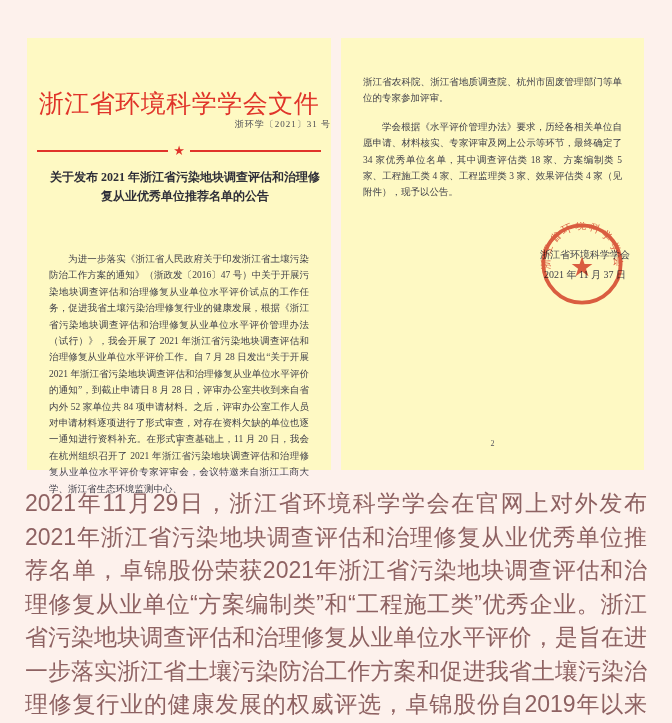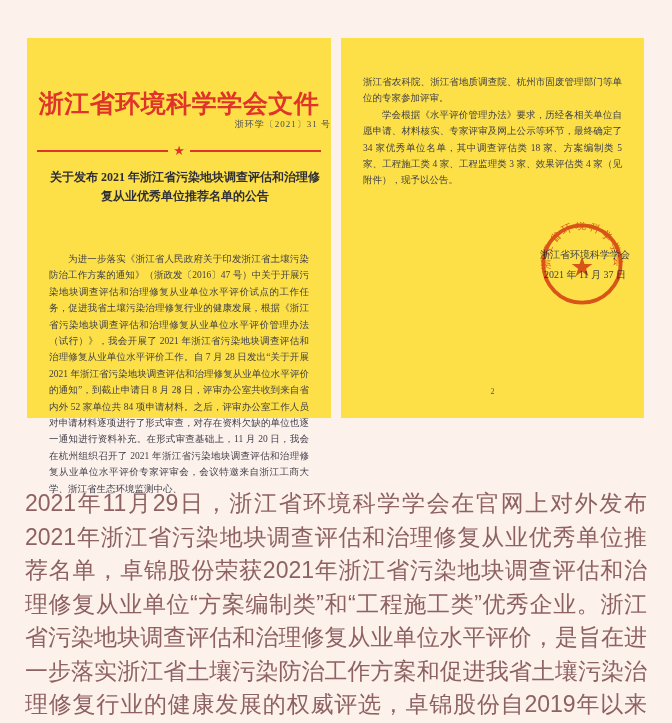--- a/index.html
+++ b/index.html
@@ -1,43 +1,43 @@
 <!DOCTYPE html>
 <html><head>
 <meta charset="utf-8">
 <style>
   html,body{margin:0;padding:0;}
   body{width:672px;height:723px;background:#fdf1ec;font-family:"Liberation Sans",sans-serif;}
   #app{position:relative;width:672px;height:723px;background:#fdf1ec;overflow:hidden;}
 
-  .doc-page{position:absolute;top:38px;height:380px;background:#fde047;}
+  .doc-page{position:absolute;top:38px;height:432px;background:#fef9c3;}
   .page-left{left:27px;width:304px;}
   .page-right{left:341px;width:303px;}
 
   .header-title{
     margin-top:52px;text-align:center;color:#e0342a;
-    font-family:"Liberation Serif",serif;font-weight:bold;font-size:25px;line-height:28px;
+    font-family:"Liberation Serif",serif;font-weight:normal;font-size:25px;line-height:28px;
     letter-spacing:0.5px;white-space:nowrap;
   }
   .doc-number{
     text-align:right;font-size:9px;color:#4a4a52;
     font-family:"Liberation Serif",serif;letter-spacing:1px;
   }
   .rule{display:flex;align-items:center;margin:13px 10px 0 10px;}
   .rule .line{flex:1;height:2px;background:#e0342a;}
   .rule .star{color:#e0342a;font-size:13px;margin:0 5px;line-height:1;}
   .doc-title{
     margin:11px 8px 0 20px;text-align:center;font-size:12px;font-weight:bold;
     line-height:19px;color:#2e2e38;font-family:"Liberation Serif",serif;
   }
   .body-text{
     margin:10px 22px 0 22px;font-size:9.5px;line-height:16.4px;text-align:justify;
     color:#3e3e48;font-family:"Liberation Serif",serif;
   }
-  .page-right .body-text{margin-top:0;}
+  .page-right .body-text{margin-top:12px;}
   .page-right .first{margin-top:36px;}
   .indent{text-indent:2em;margin-top:45px;}
   .sp{margin-top:14px;}
   .page-num{
     position:absolute;bottom:22px;left:0;width:100%;text-align:center;
     font-size:8px;color:#55555e;font-family:"Liberation Serif",serif;
   }
   .sign-block{
     position:absolute;right:14px;top:207px;text-align:center;
     font-size:10px;line-height:20px;color:#3e3e48;font-family:"Liberation Serif",serif;

